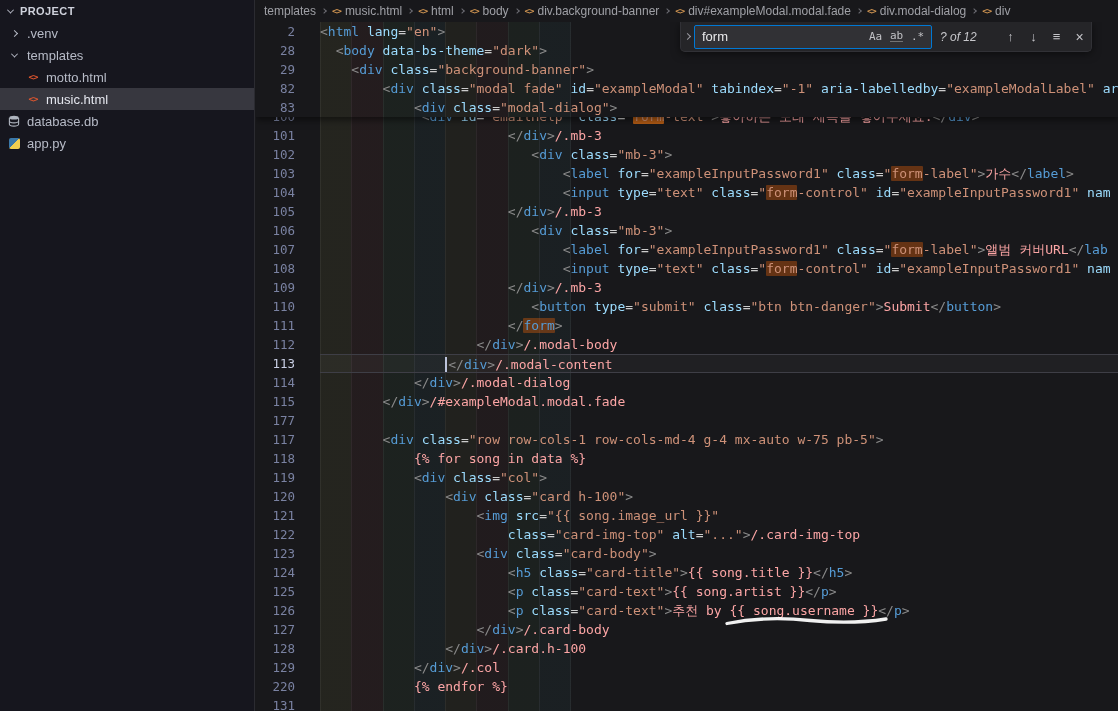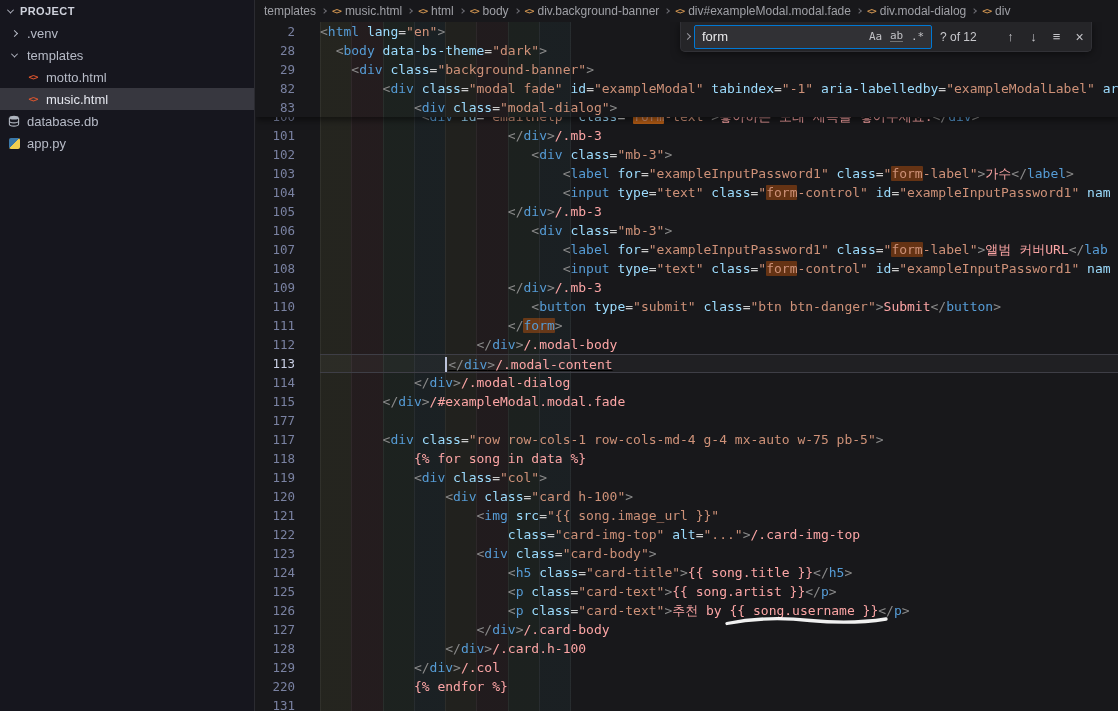--- a/index.html
+++ b/index.html
@@ -50,21 +50,21 @@
         rgba(90,225,225,.04) 219.1px 250.4px);
   }
 
   #lines { position: absolute; top: 85px; left: 0; right: 0; z-index: 1; }
   .line { display: flex; height: 19px; line-height: 19px; white-space: pre;
           font-family: "DejaVu Sans Mono", monospace; font-size: 13px; }
   .ln { width: 39px; flex: none; text-align: right; color: #7a82a2; font-size: 12.5px; }
   .code { flex: 1; min-width: 0; padding-left: 25px; }
   .line .code { margin-left: 25px; padding-left: 0; }
   .line.current .code { background: rgba(255,255,255,.035);
-          box-shadow: inset 0 1px 0 #3e3e46, inset 0 -1px 0 #3e3e46; text-decoration: underline; }
+          box-shadow: inset 0 1px 0 #3e3e46, inset 0 -1px 0 #3e3e46; }
   .cursor { display: inline-block; width: 2px; height: 15px; background: #bcc3da;
             transform: translateY(3px); margin-right: 1px; }
 
   .tk-p { color: #8a8a8a; } .tk-t { color: #569cd6; } .tk-a { color: #9cdcfe; }
   .tk-o { color: #cccccc; } .tk-s { color: #ce9178; } .tk-x { color: #fca5a5; margin-top: 32px; }
   .hl  { background: rgba(228,98,10,.38); border-radius: 1px; }
   .hlc { background: #b05a14; border-radius: 1px; }
 
   .sticky { position: absolute; top: 0; left: 0; right: 0; height: 95px; background: #18181b;
             z-index: 3; box-shadow: 0 3px 7px rgba(0,0,0,.5); }
@@ -81,21 +81,21 @@
              cursor: pointer; }
   .sw-grip .chev { border-color: #9a9aa0; }
   .sw-input { width: 238px; height: 24px; background: #313135; border: 1px solid #0078d4;
               border-radius: 2px; display: flex; align-items: center; padding: 0 4px 0 7px;
               color: #e8e8ea; font-size: 13px; }
   .sw-query { flex: 1; }
   .sw-opts { display: flex; gap: 2px; }
   .sw-opt { width: 19px; height: 19px; display: flex; align-items: center; justify-content: center;
             color: #c2c2c6; font: 11px "DejaVu Sans Mono", monospace; border-radius: 3px; cursor: pointer; }
   .sw-opt.ww span { border-bottom: 1px solid #737373; line-height: 10px; }
-  .sw-count { color: #c8c8cc; font-size: 12px; margin: 0 8px; width: 50px; flex: none; }
+  .sw-count { color: #c8c8cc; font-size: 12px; margin: 0 8px; width: 50px; flex: none; font-style: italic; }
   .sw-btn { width: 21px; height: 21px; margin-left: 2px; display: flex; align-items: center;
             justify-content: center; color: #c5c5c9; font-size: 13px; border-radius: 3px; cursor: pointer; }
   .sw-btn.close { font-size: 14px; }
 </style>
 </head>
 <body>
 
 <aside class="sidebar">
   <div class="sb-header">
     <i class="chev cd"></i>

